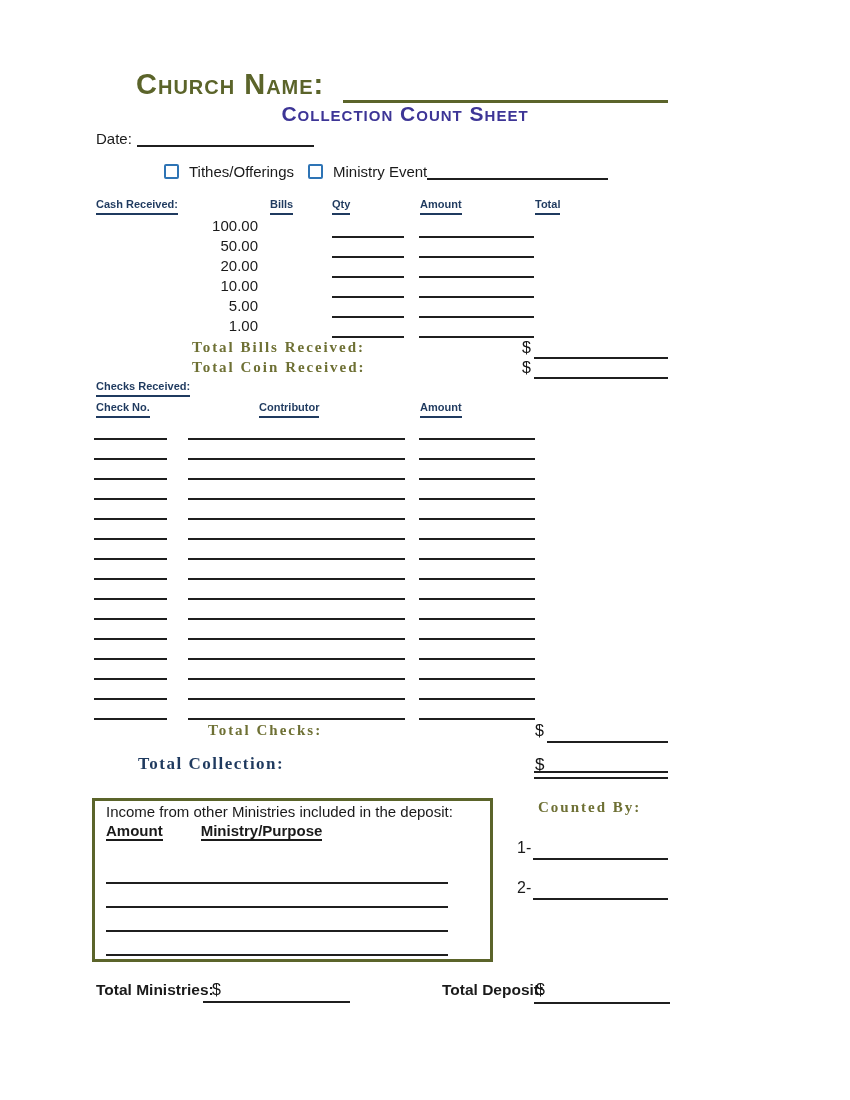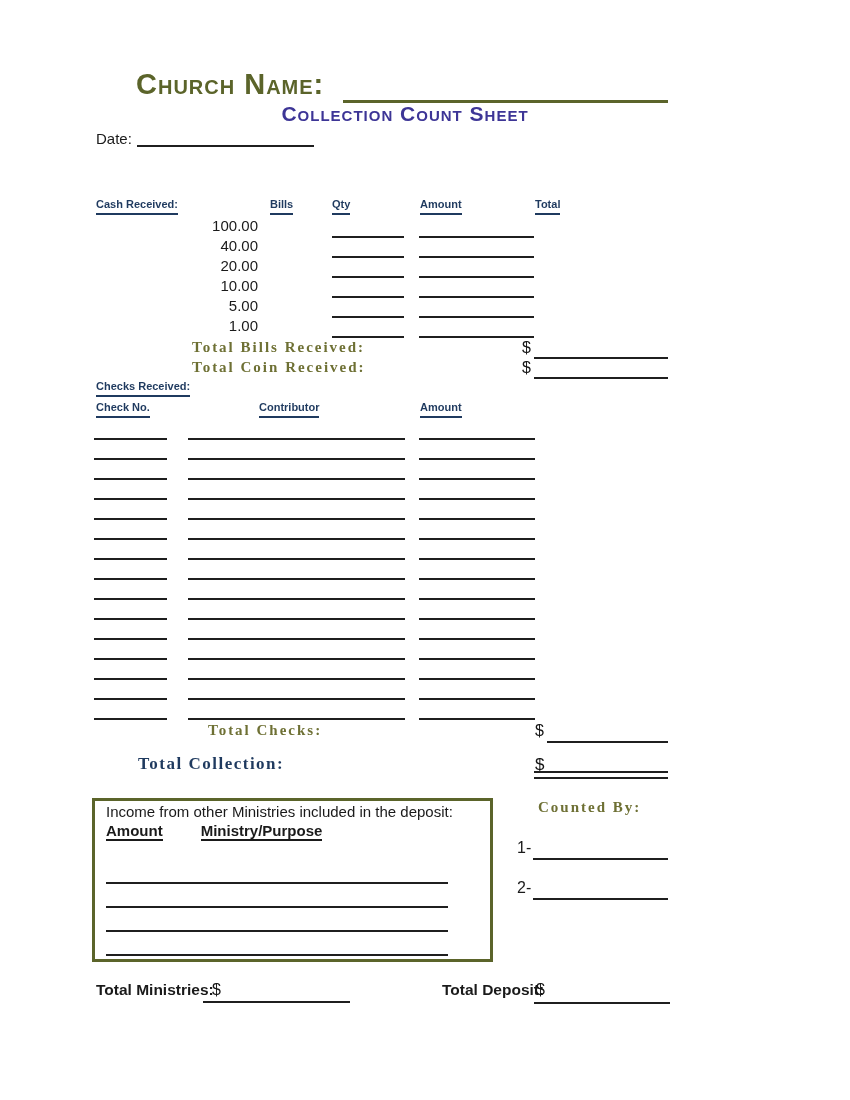--- a/index.html
+++ b/index.html
@@ -92,34 +92,45 @@
 
   <div class="abs church-title">Church Name:</div>
   <div class="abs title-line"></div>
   <div class="abs subtitle">Collection Count Sheet</div>
 
   <div class="abs date-row">
     <span>Date:</span>
     <span class="date-line"></span>
   </div>
 
+  <div class="abs checkbox-row">
+    <span class="cb-group">
+      <span class="checkbox"></span>
+      <span>Tithes/Offerings</span>
+    </span>
+    <span class="cb-group second">
+      <span class="checkbox"></span>
+      <span>Ministry Event</span>
+      <span class="ministry-event-line"></span>
+    </span>
+  </div>
 
   <div class="hdr" style="left:96px; top:196px;">Cash Received:</div>
   <div class="hdr" style="left:270px; top:196px;">Bills</div>
   <div class="hdr" style="left:332px; top:196px;">Qty</div>
   <div class="hdr" style="left:420px; top:196px;">Amount</div>
   <div class="hdr" style="left:535px; top:196px;">Total</div>
 
   <div class="cash-row" style="top:217px;">
     <span class="denom">100.00</span>
     <span class="qline blank"></span>
     <span class="aline blank"></span>
   </div>
   <div class="cash-row" style="top:237px;">
-    <span class="denom">40.00</span>
+    <span class="denom">50.00</span>
     <span class="qline blank"></span>
     <span class="aline blank"></span>
   </div>
   <div class="cash-row" style="top:257px;">
     <span class="denom">20.00</span>
     <span class="qline blank"></span>
     <span class="aline blank"></span>
   </div>
   <div class="cash-row" style="top:277px;">
     <span class="denom">10.00</span>

